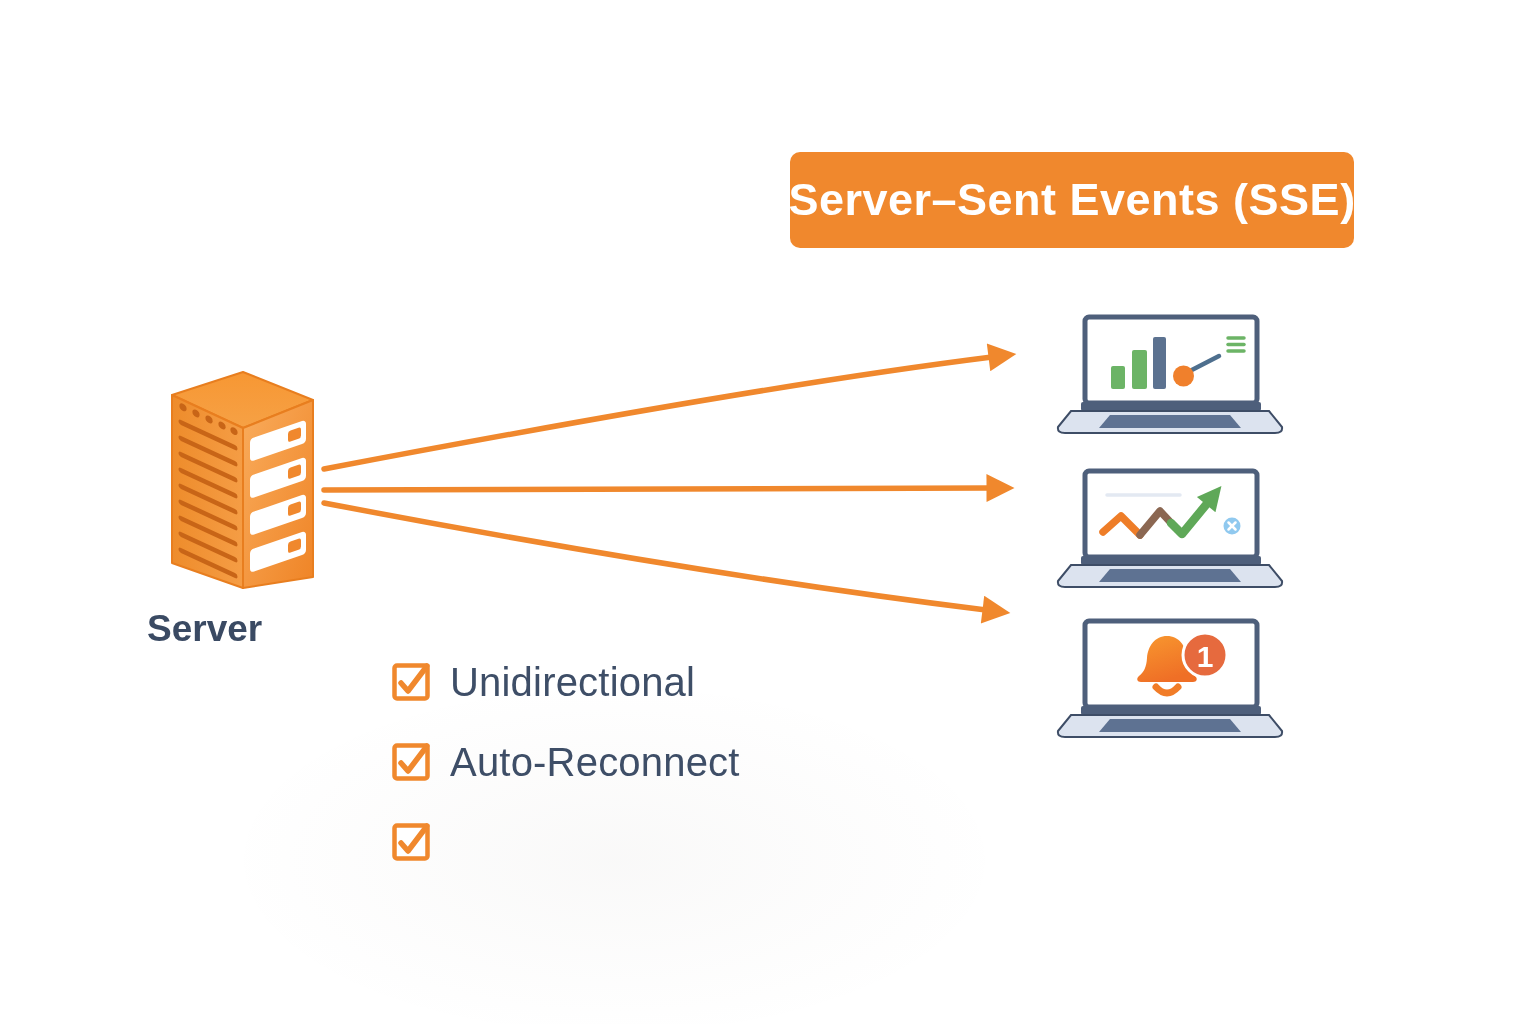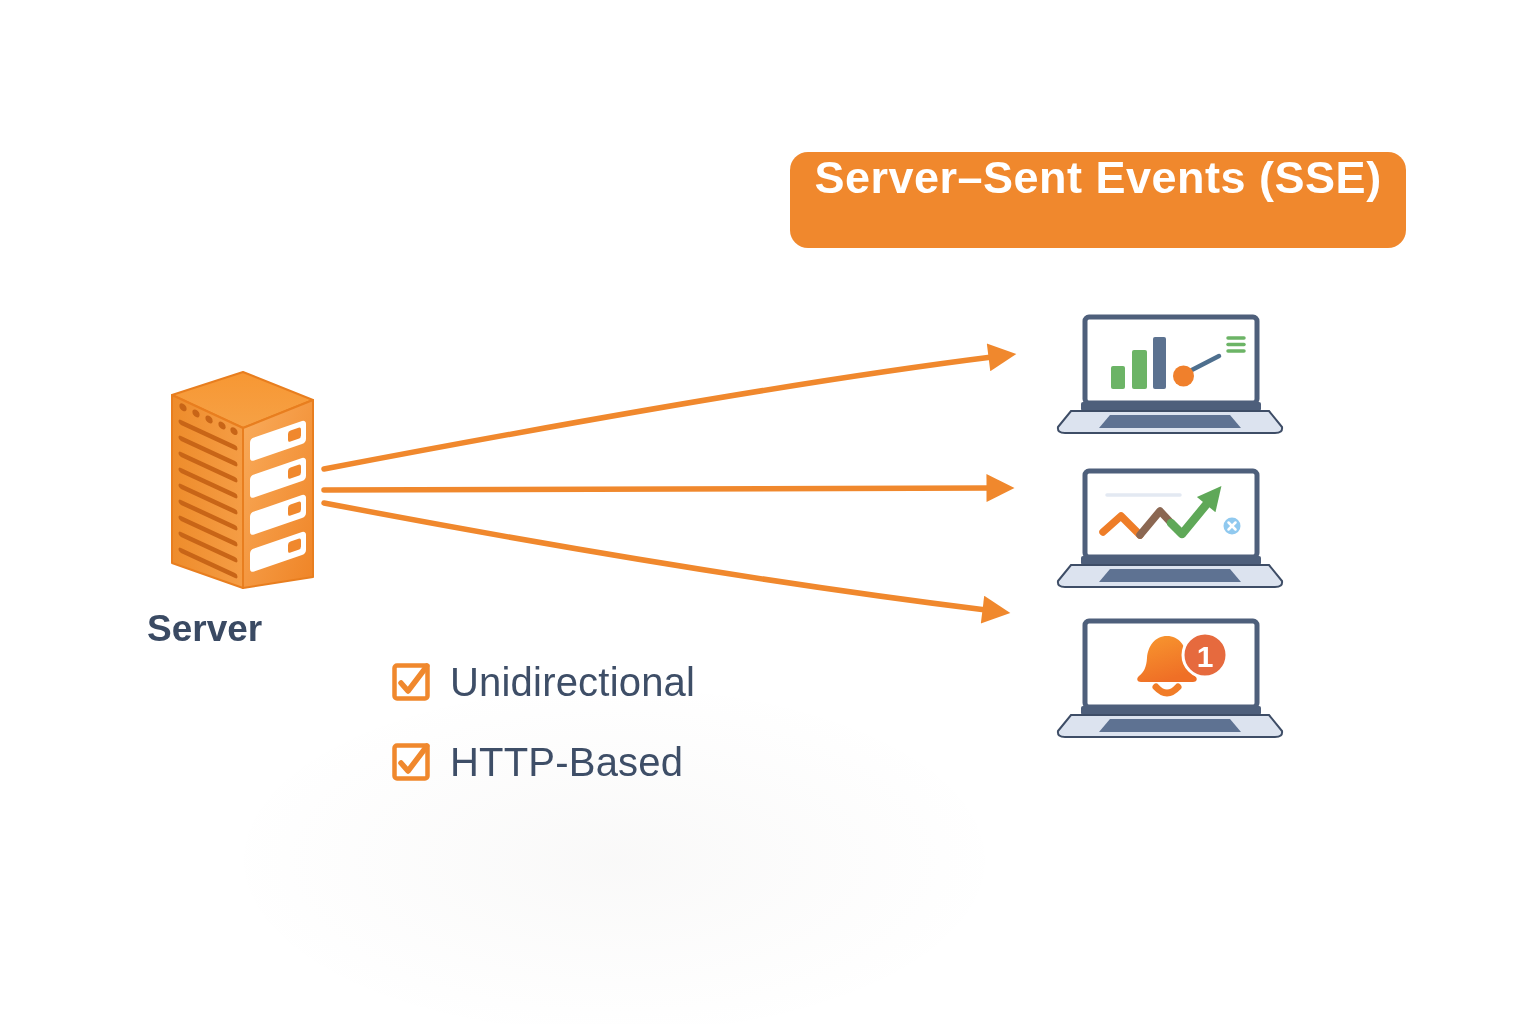--- a/index.html
+++ b/index.html
@@ -4,23 +4,23 @@
 <style>
   html,body{margin:0;padding:0;}
   .stage{
     position:relative;width:1536px;height:1024px;overflow:hidden;
     background:#ffffff;
     background-image:radial-gradient(ellipse 560px 260px at 40% 84%, rgba(90,80,70,0.035), rgba(0,0,0,0) 70%);
     font-family:"Liberation Sans", sans-serif;
   }
   .abs{position:absolute;}
   .banner{
-    left:790px;top:152px;width:616px;height:96px;
-    background:#F0882D;border-radius:18px;
-    display:flex;justify-content:center;
+    left:790px;top:152px;width:564px;height:96px;
+    background:#F0882D;border-radius:10px;
+    display:flex;align-items:center;justify-content:center;
   }
   .banner-text{
     color:#ffffff;font-size:45px;font-weight:bold;letter-spacing:.5px;white-space:nowrap;
   }
   .server-label{
     left:147px;top:608px;width:190px;
     color:#3A4A63;font-size:37px;font-weight:bold;
   }
   .features{
     left:392px;top:663px;display:flex;flex-direction:column;gap:42px;
@@ -117,21 +117,27 @@
         <rect x="2.5" y="2.5" width="33" height="33" rx="2.5" fill="#ffffff" stroke="#F0882D" stroke-width="4.5"></rect>
         <polyline points="9,20 16,28 35,3" fill="none" stroke="#F0882D" stroke-width="5.5" stroke-linecap="round" stroke-linejoin="round"></polyline>
       </svg>
       <span class="feature-label">Unidirectional</span>
     </div>
     <div class="feature-row">
       <svg class="checkbox" viewBox="0 0 38 38" style="overflow:visible">
         <rect x="2.5" y="2.5" width="33" height="33" rx="2.5" fill="#ffffff" stroke="#F0882D" stroke-width="4.5"></rect>
         <polyline points="9,20 16,28 35,3" fill="none" stroke="#F0882D" stroke-width="5.5" stroke-linecap="round" stroke-linejoin="round"></polyline>
       </svg>
-      <span class="feature-label">HTTP-Based</span>
+      <span class="feature-label">Auto-Reconnect</span>
+    </div>
+    <div class="feature-row">
+      <svg class="checkbox" viewBox="0 0 38 38" style="overflow:visible">
+        <rect x="2.5" y="2.5" width="33" height="33" rx="2.5" fill="#ffffff" stroke="#F0882D" stroke-width="4.5"></rect>
+        <polyline points="9,20 16,28 35,3" fill="none" stroke="#F0882D" stroke-width="5.5" stroke-linecap="round" stroke-linejoin="round"></polyline>
+      </svg>
     </div>
   </div>
 
   <svg class="abs laptop" style="left:1055px;top:314px;" viewBox="0 0 230 122">
     <rect x="30" y="3" width="172" height="86" rx="4" fill="#ffffff" stroke="#4E5F7B" stroke-width="5"></rect>
     <rect x="26" y="88" width="180" height="9" rx="2" fill="#4E5F7B"></rect>
     <path d="M16,97 L214,97 L227,113 Q228,119 220,119 L10,119 Q2,119 3,113 Z" fill="#DCE3EF" stroke="#3E4D66" stroke-width="2"></path>
     <polygon points="55,101 175,101 186,114 44,114" fill="#5E7292"></polygon>
     <g>
       <rect x="56" y="52" width="14" height="23" rx="2" fill="#6CB466"></rect>

